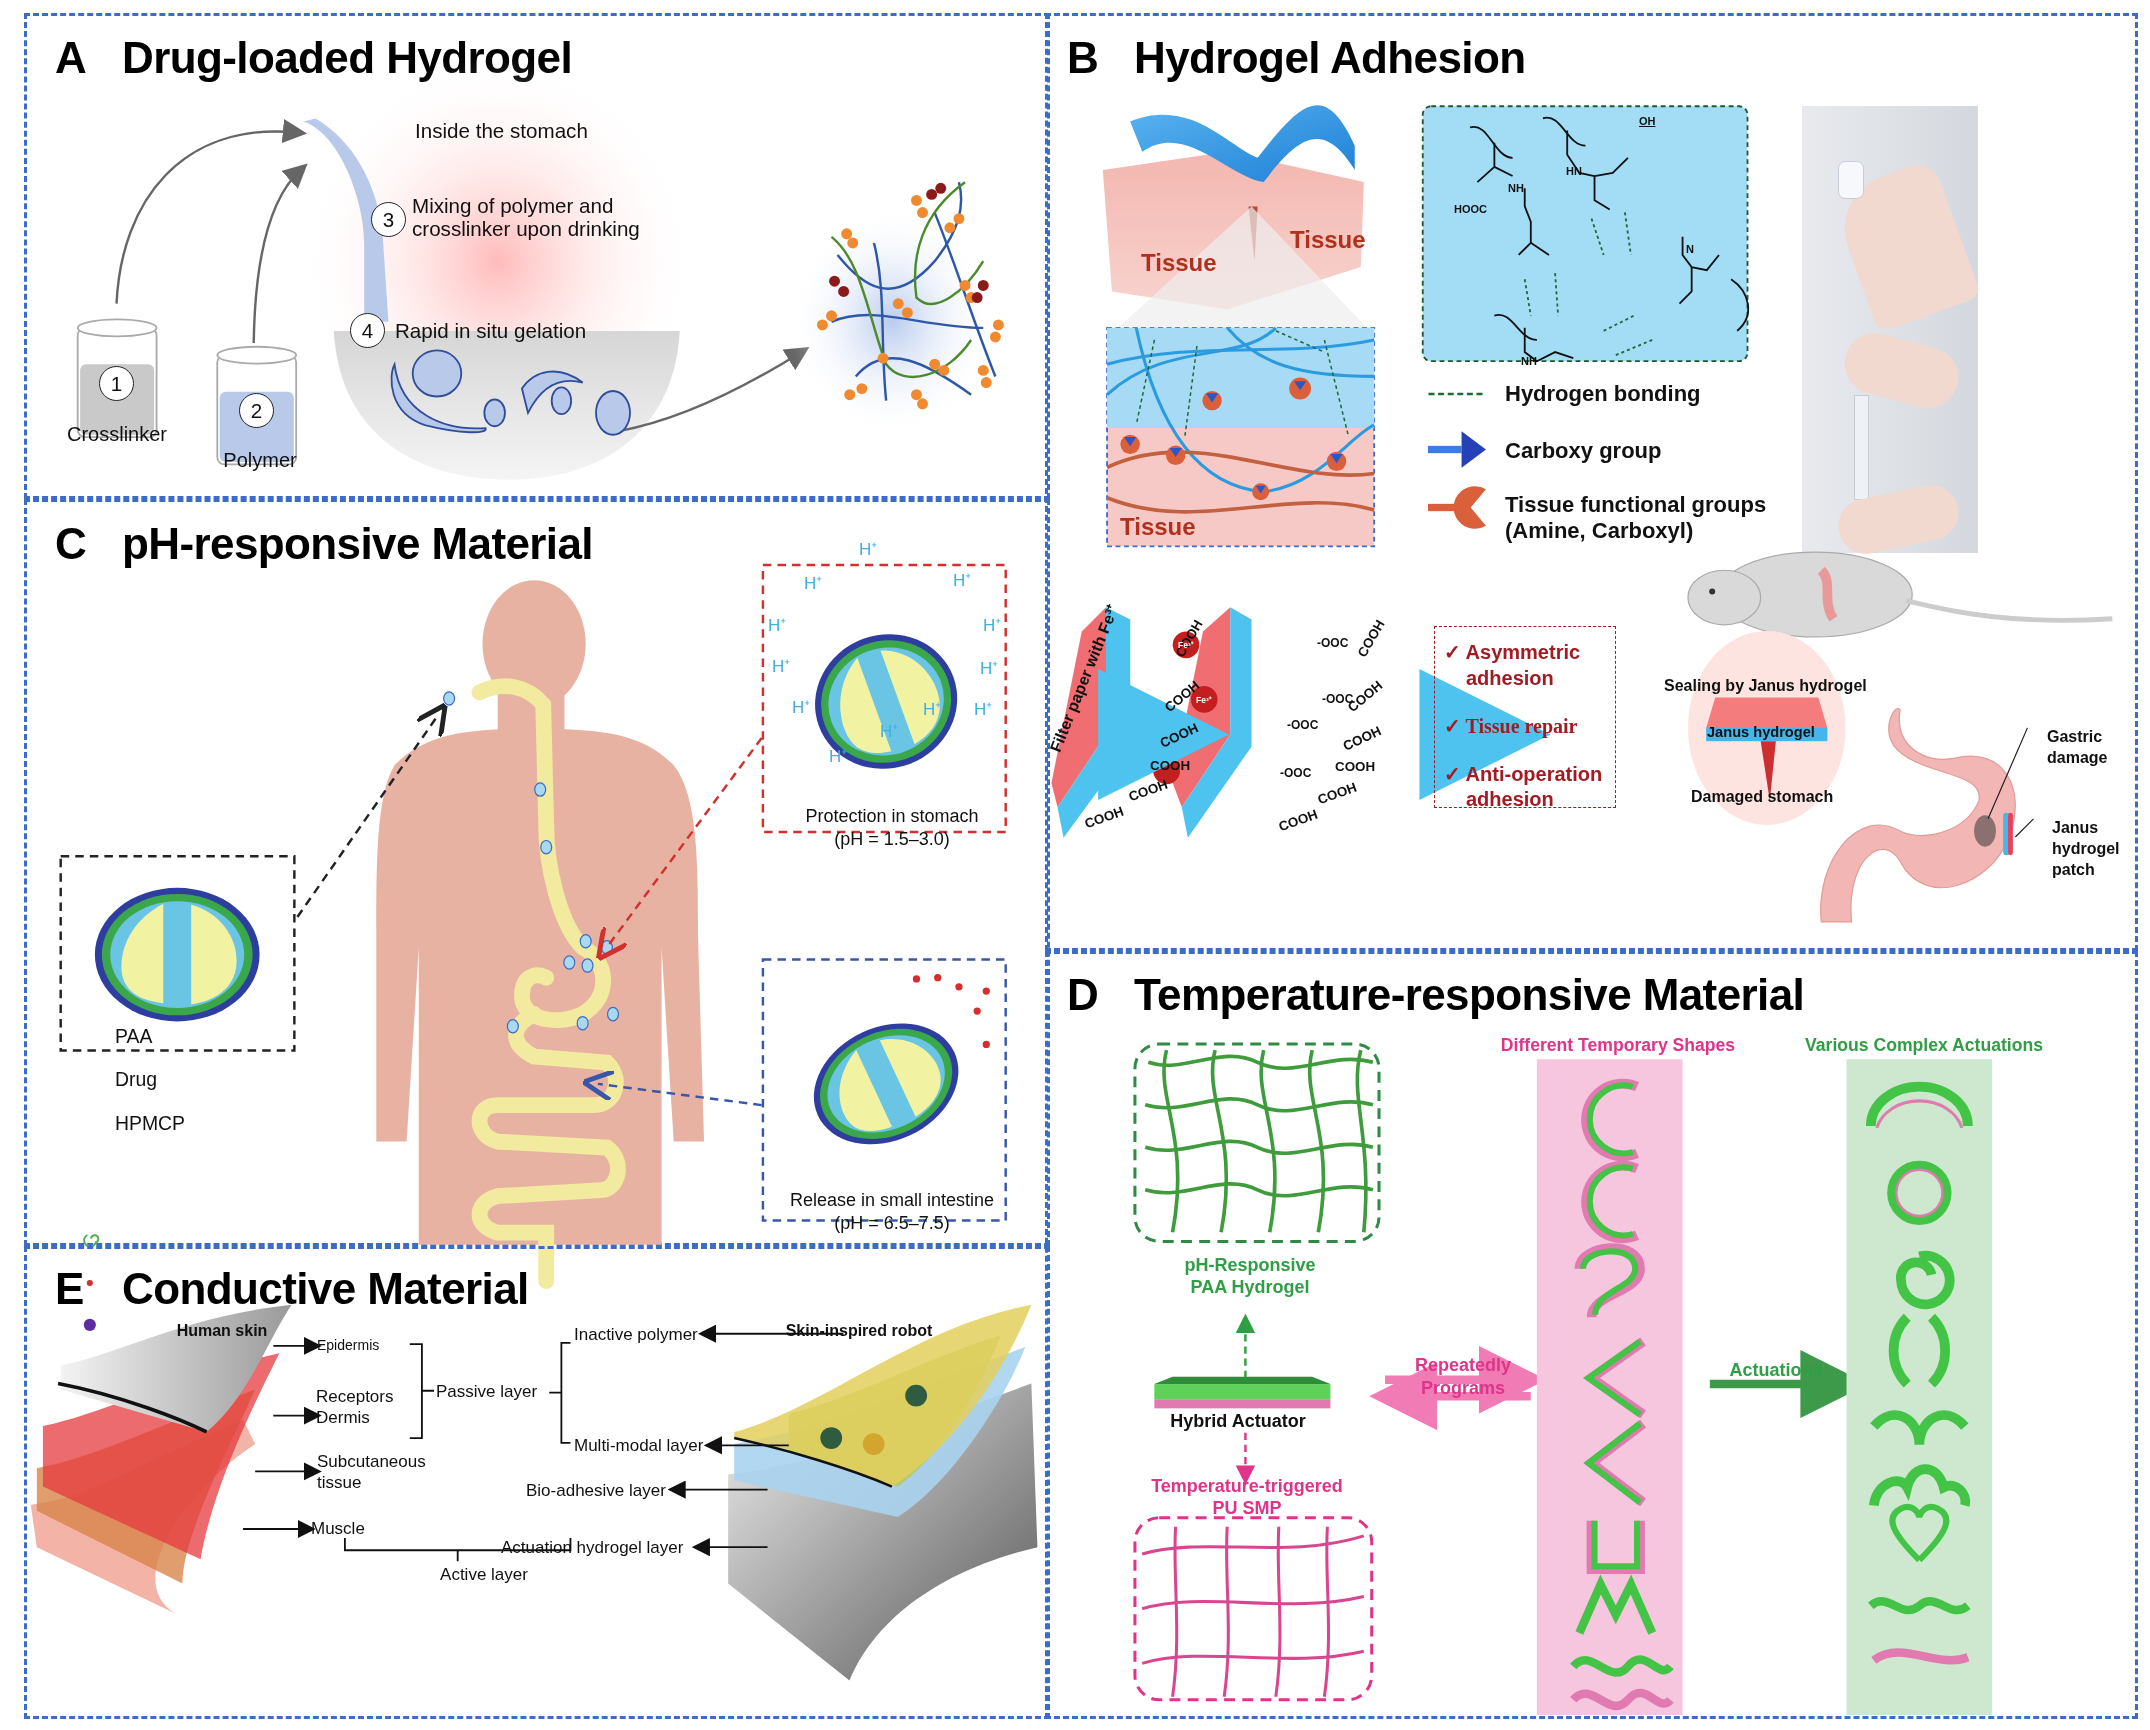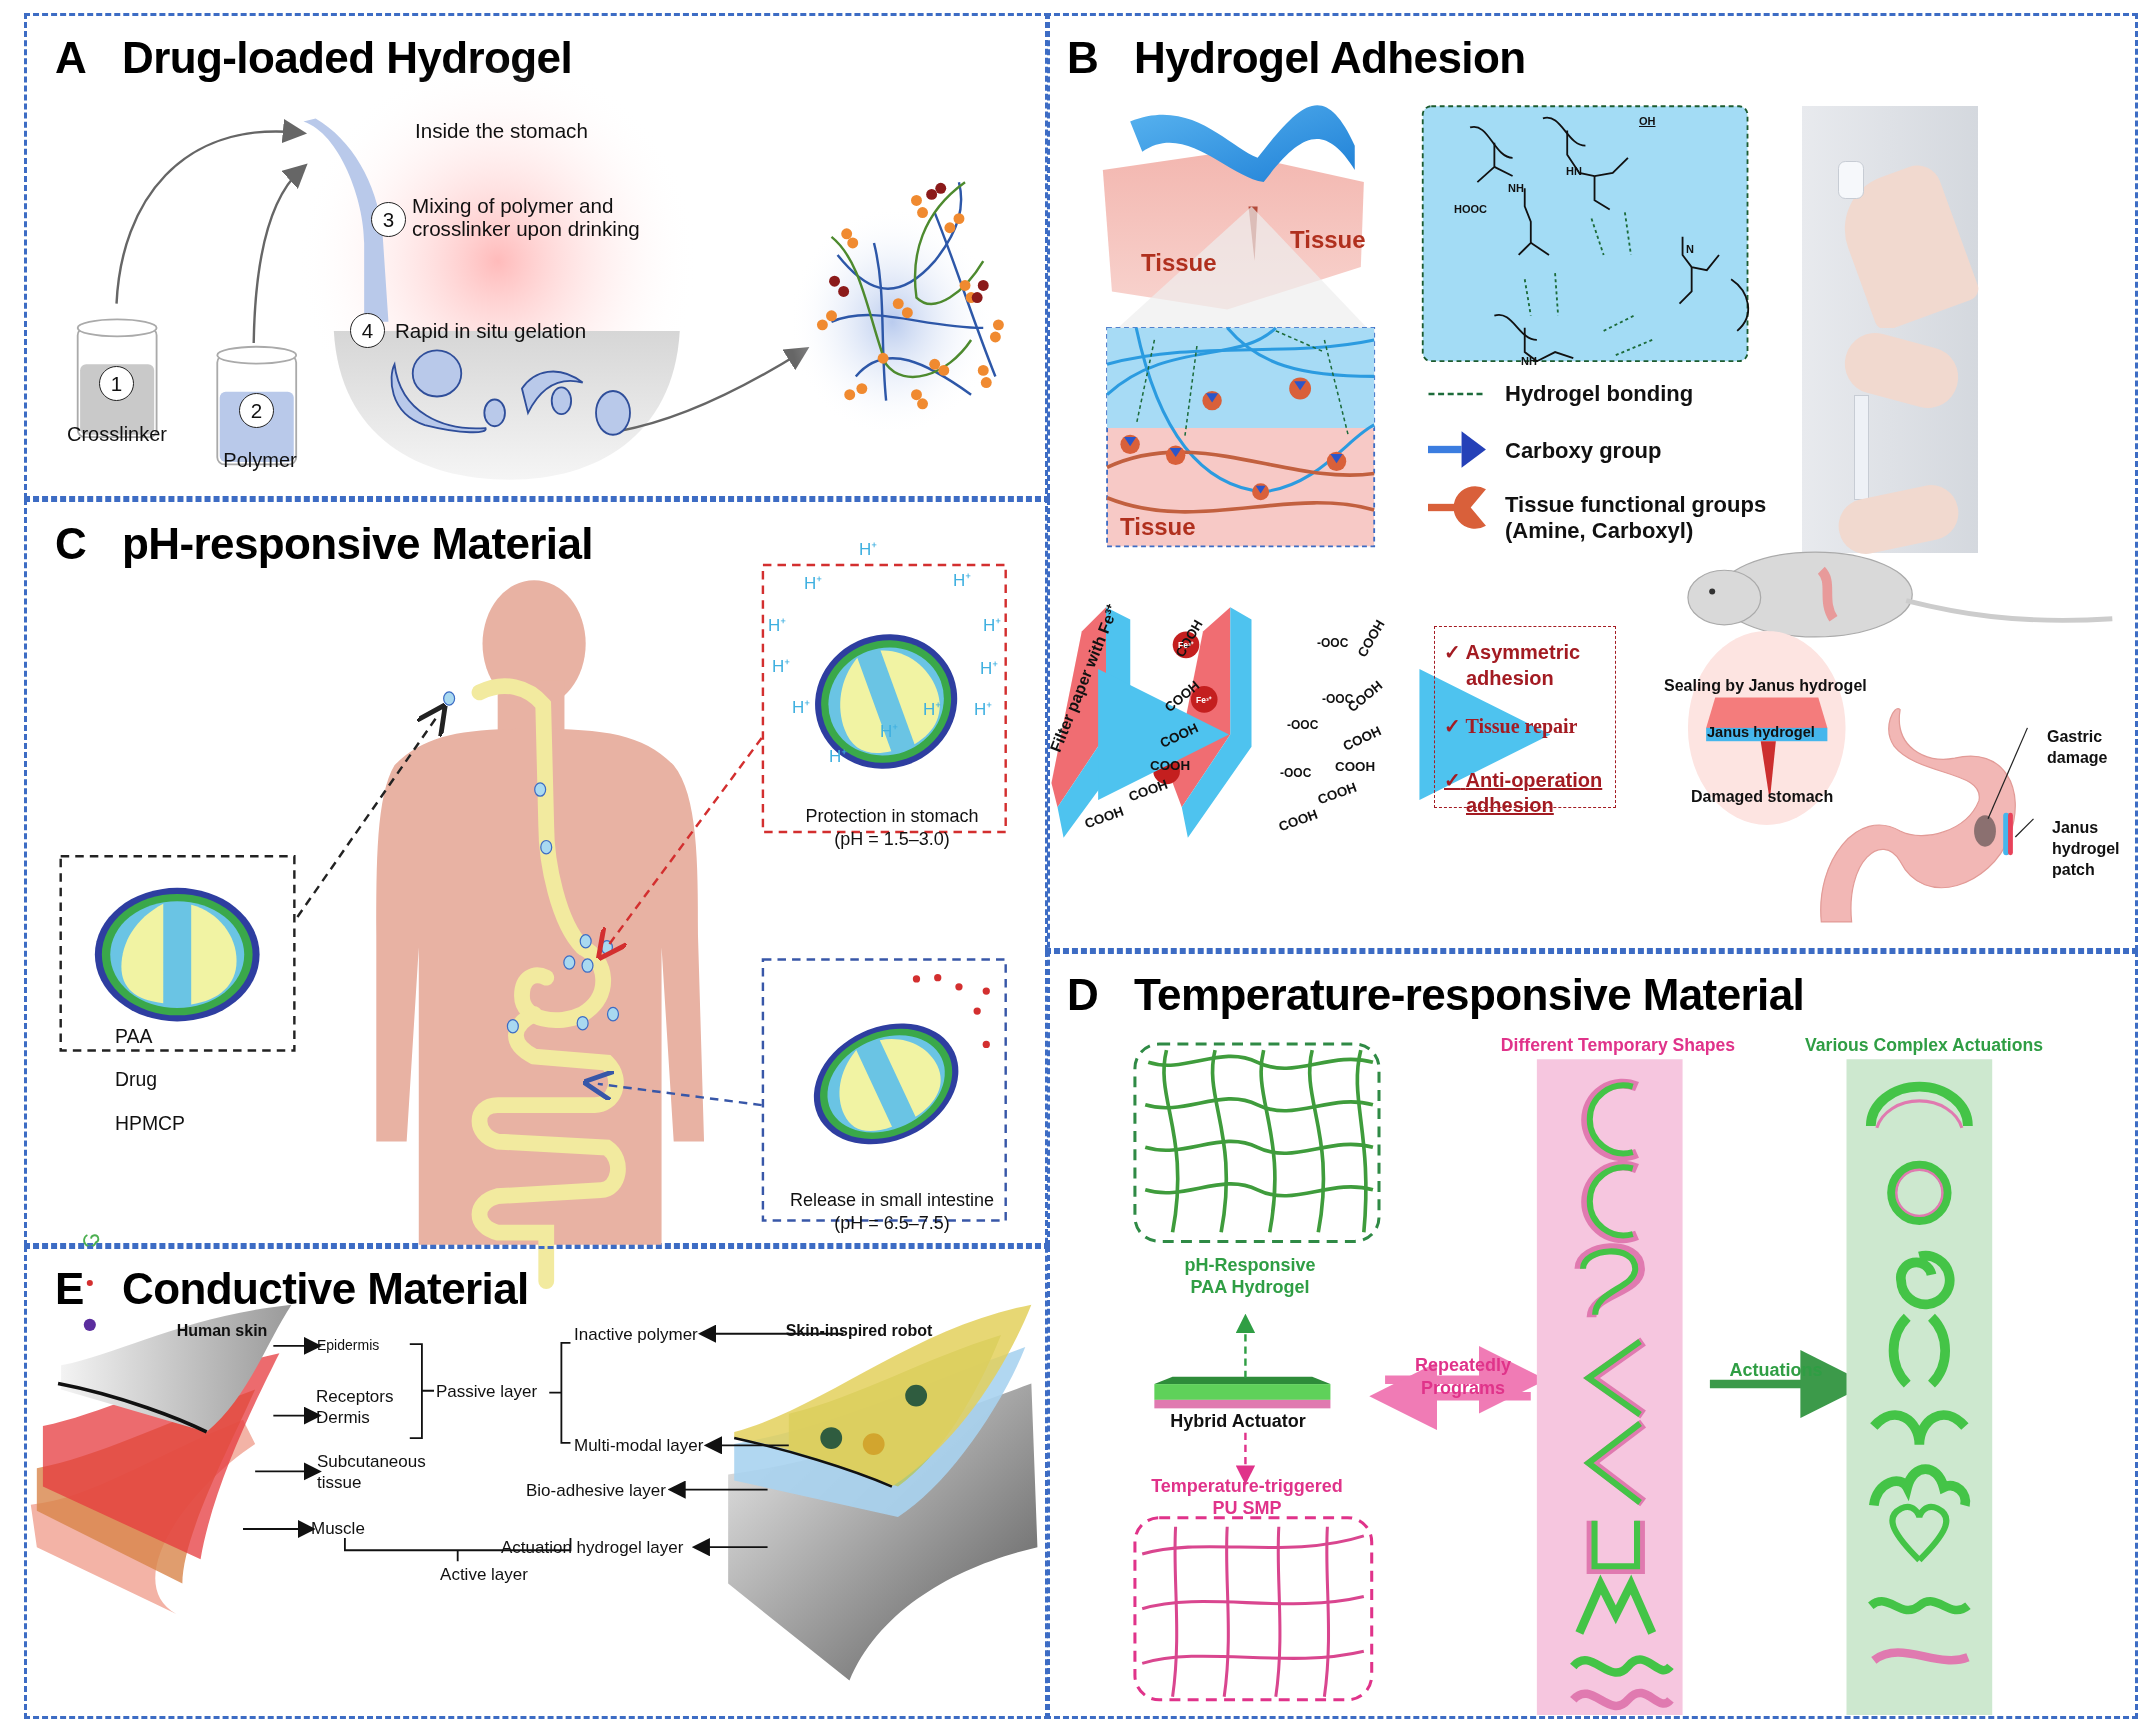--- a/index.html
+++ b/index.html
@@ -209,21 +209,21 @@
 <div class="lbl b" style="left:1686px;top:243px;font-size:11px;">N</div>
 <div class="lbl b" style="left:1521px;top:355px;font-size:11px;">NH</div>
 
 <div class="lbl b" style="left:1141px;top:249px;font-size:24px;color:#b0301e;">Tissue</div>
 <div class="lbl b" style="left:1290px;top:226px;font-size:24px;color:#b0301e;">Tissue</div>
 <div class="lbl b" style="left:1120px;top:513px;font-size:24px;color:#b0301e;">Tissue</div>
 
 <svg style="left:1428px;top:388px;" width="58" height="12" viewBox="0 0 95 20">
     <line x1="0" y1="10" x2="95" y2="10" stroke="#1c6b3a" stroke-width="4" stroke-dasharray="10,6"></line>
   </svg>
-<div class="lbl b" style="left:1505px;top:381px;font-size:22px;">Hydrogel bonding</div>
+<div class="lbl b" style="left:1505px;top:381px;font-size:22px;">Hydrogen bonding</div>
 <svg style="left:1428px;top:425px;" width="61" height="49" viewBox="0 0 100 80">
     <rect x="0" y="34" width="55" height="12" fill="#3b7de0"></rect>
     <path d="M55,10 L95,40 L55,70 Z" fill="#2541b8"></path>
   </svg>
 <div class="lbl b" style="left:1505px;top:438px;font-size:22px;">Carboxy group</div>
 <svg style="left:1428px;top:483px;" width="61" height="49" viewBox="0 0 100 80">
     <rect x="0" y="34" width="45" height="12" fill="#d9603a"></rect>
     <path d="M95,10 A35,35 0 1,0 95,70 L70,40 Z" fill="#d9603a"></path>
   </svg>
 <div class="lbl b" style="left:1505px;top:492px;font-size:22px;">Tissue functional groups</div>
@@ -282,21 +282,21 @@
 <div style="position:absolute;left:1444px;top:640px;width:176px;">
   <div class="lbl b" style="position:relative;font-size:20px;color:#a31b22;line-height:25.5px;white-space:normal;">
     <span>✓</span>
     <span>Asymmetric</span><br>
     <span style="padding-left:22px;">adhesion</span>
   </div>
   <div class="lbl b" style="position:relative;margin-top:23px;font-size:20px;color:#a31b22;line-height:25.5px;font-family:Liberation Serif, serif;">
     <span>✓</span>
     <span>Tissue repair</span>
   </div>
-  <div class="lbl b" style="position:relative;margin-top:28px;font-size:20px;color:#a31b22;line-height:25.5px;white-space:normal;text-decoration:underline;">
+  <div class="lbl b" style="position:relative;margin-top:22px;font-size:20px;color:#a31b22;line-height:25.5px;white-space:normal;">
     <span>✓</span>
     <span>Anti-operation</span><br>
     <span style="padding-left:22px;">adhesion</span>
   </div>
 </div>
 
 <svg style="left:1639px;top:546px;" width="498" height="388" viewBox="0 0 820 640">
   <g>
     <ellipse cx="290" cy="80" rx="160" ry="70" fill="#d9d9d9" stroke="#aaa" stroke-width="2"></ellipse>
     <ellipse cx="140" cy="85" rx="60" ry="45" fill="#d9d9d9" stroke="#aaa" stroke-width="2"></ellipse>

